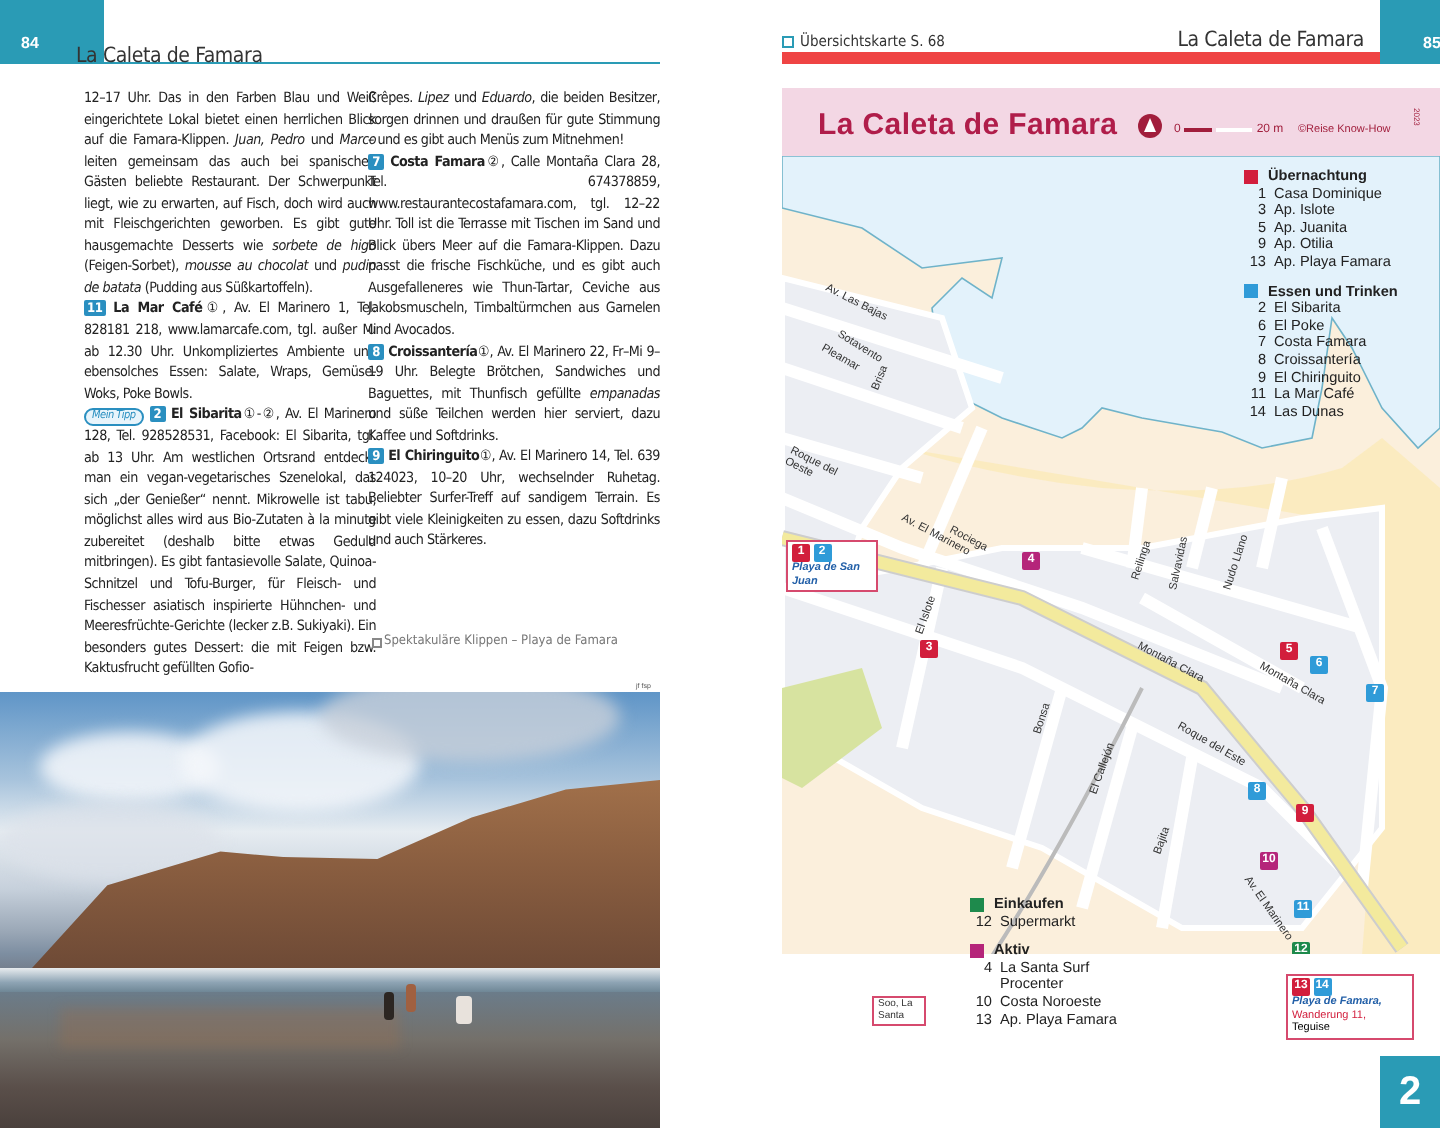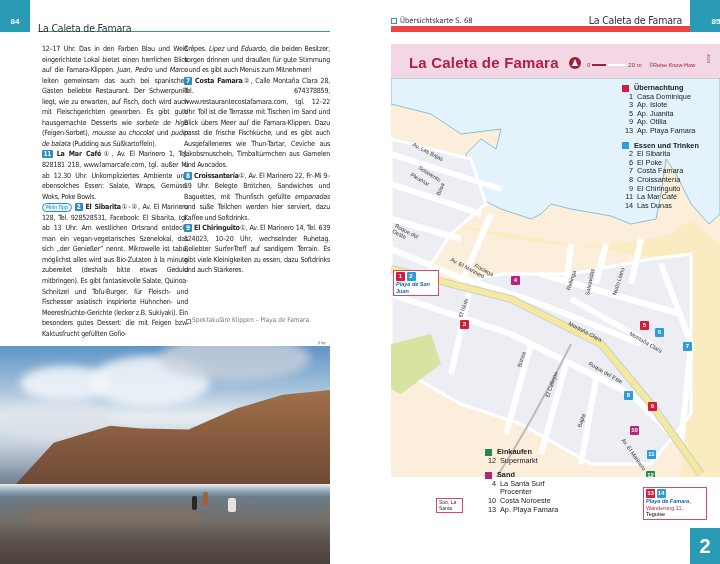--- a/index.html
+++ b/index.html
@@ -1,20 +1,20 @@
 <!DOCTYPE html>
 <html><head>
 <meta charset="utf-8">
 <style>
   * { box-sizing: border-box; margin: 0; padding: 0; }
   html, body { width: 720px; height: 564px; background: #fff; overflow: hidden; }
   body { font-family: "Liberation Sans", sans-serif; position: relative; }
 
   
-  .tab-left { position: absolute; left: 0; top: 0; width: 30px; height: 32px; background: #2a9bb5; }
+  .tab-left { position: absolute; left: 0; top: 0; width: 52px; height: 32px; background: #2a9bb5; }
   .tab-left span { position: absolute; bottom: 6px; left: 0; width: 30px; text-align: center; color: #fff; font-size: 8px; font-weight: bold; font-family: "Liberation Sans Narrow","Liberation Sans", sans-serif; }
   .header-left { position: absolute; left: 38px; top: 18px; width: 292px; height: 14px; border-bottom: 1px solid #2a9bb5; }
   .header-left .title { font-size: 10.5px; color: #333; font-family: "DejaVu Sans Condensed","DejaVu Sans", sans-serif; letter-spacing: -0.2px; }
 
   .tab-right { position: absolute; right: 0; top: 0; width: 30px; height: 32px; background: #2a9bb5; }
   .tab-right span { position: absolute; bottom: 6px; left: 0; width: 52px; text-align: center; color: #fff; font-size: 8px; font-weight: bold; }
   .header-right { position: absolute; left: 391px; top: 18px; width: 299px; height: 14px; border-bottom: 6px solid #ef4444; display: flex; justify-content: space-between; align-items: flex-end; }
   .header-right .overview { font-size: 7.5px; color: #333; display: flex; align-items: center; gap: 3px; padding-bottom: 1px; font-family: "DejaVu Sans Condensed","DejaVu Sans", sans-serif;}
   .header-right .overview .box { width: 6px; height: 6px; border: 1px solid #2a9bb5; display: inline-block; }
   .header-right .title { font-size: 10.5px; color: #333; padding-right: 8px; font-family: "DejaVu Sans Condensed","DejaVu Sans", sans-serif; letter-spacing: -0.2px;}
@@ -326,21 +326,21 @@
     <span class="sq" style="background:#1e8a4c;"></span>
     <span>Einkaufen</span>
   </div>
   <div class="row">
       <span class="n">12</span>
       <span>Supermarkt</span>
     </div>
   <div class="gap"></div>
   <div class="head">
     <span class="sq" style="background:#b5257a;"></span>
-    <span>Sand</span>
+    <span>Aktiv</span>
   </div>
   <div class="row">
       <span class="n">4</span>
       <span style="width:60px;">La Santa Surf Procenter</span>
     </div>
   <div class="row">
       <span class="n">10</span>
       <span>Costa Noroeste</span>
     </div>
   <div class="row">

